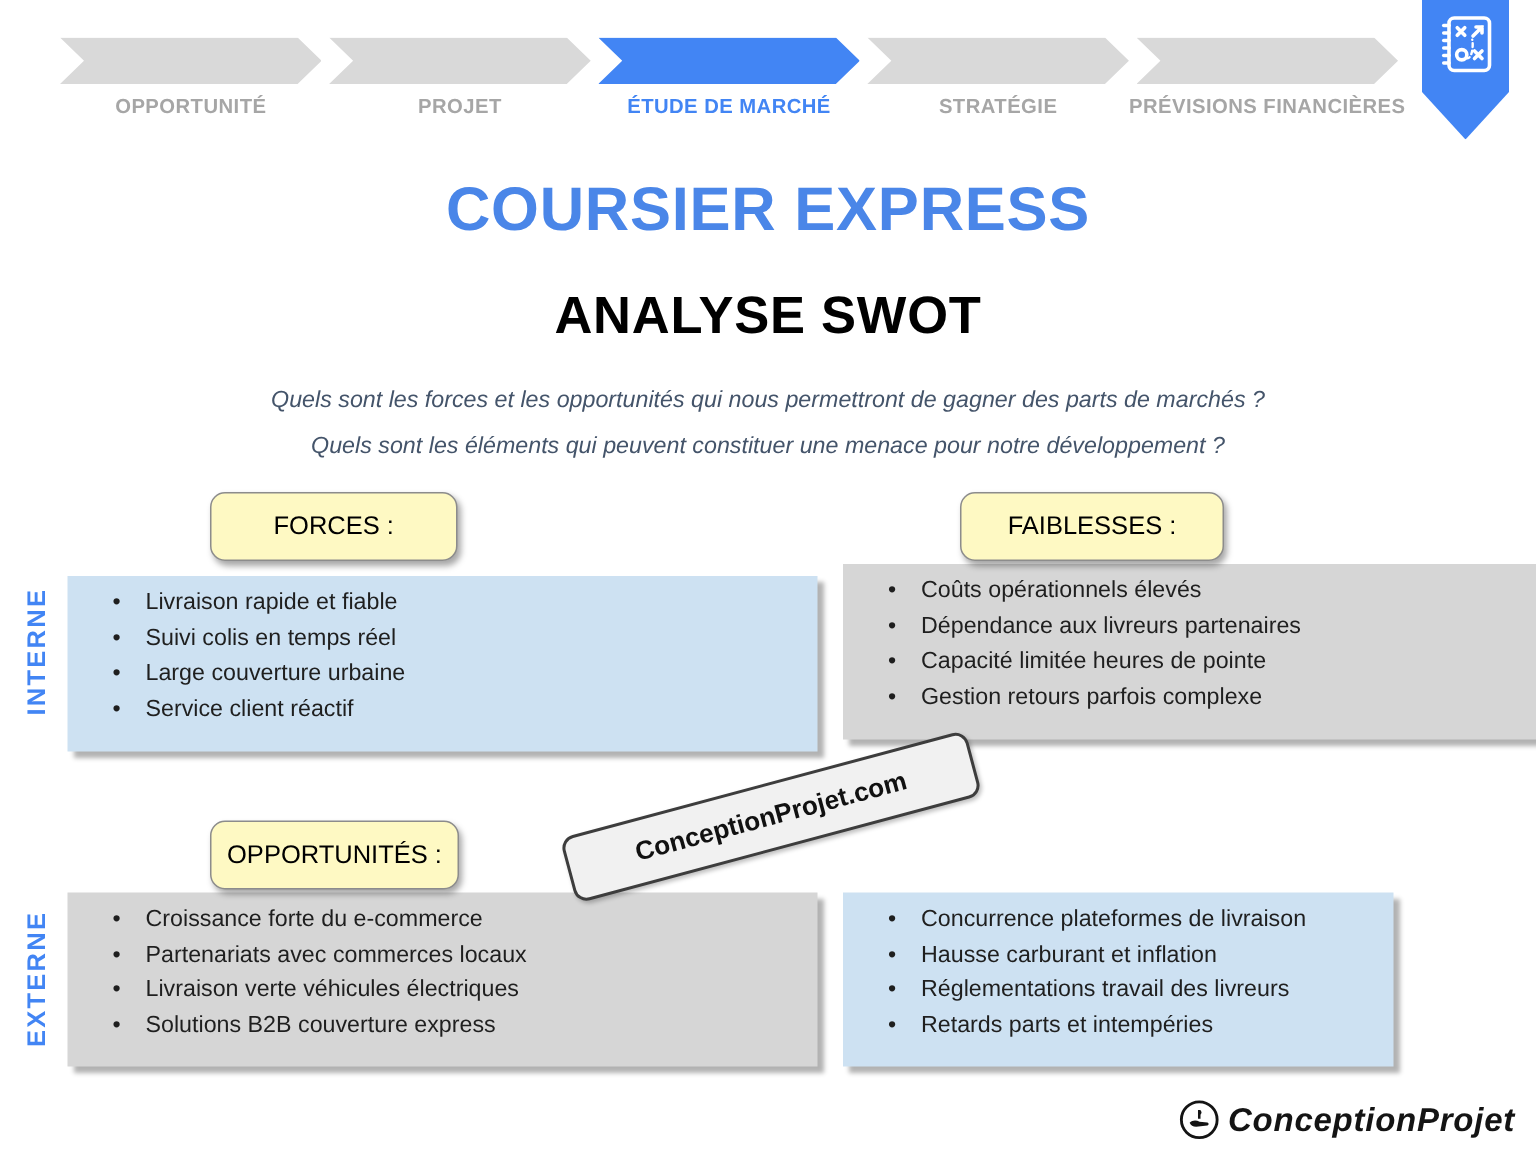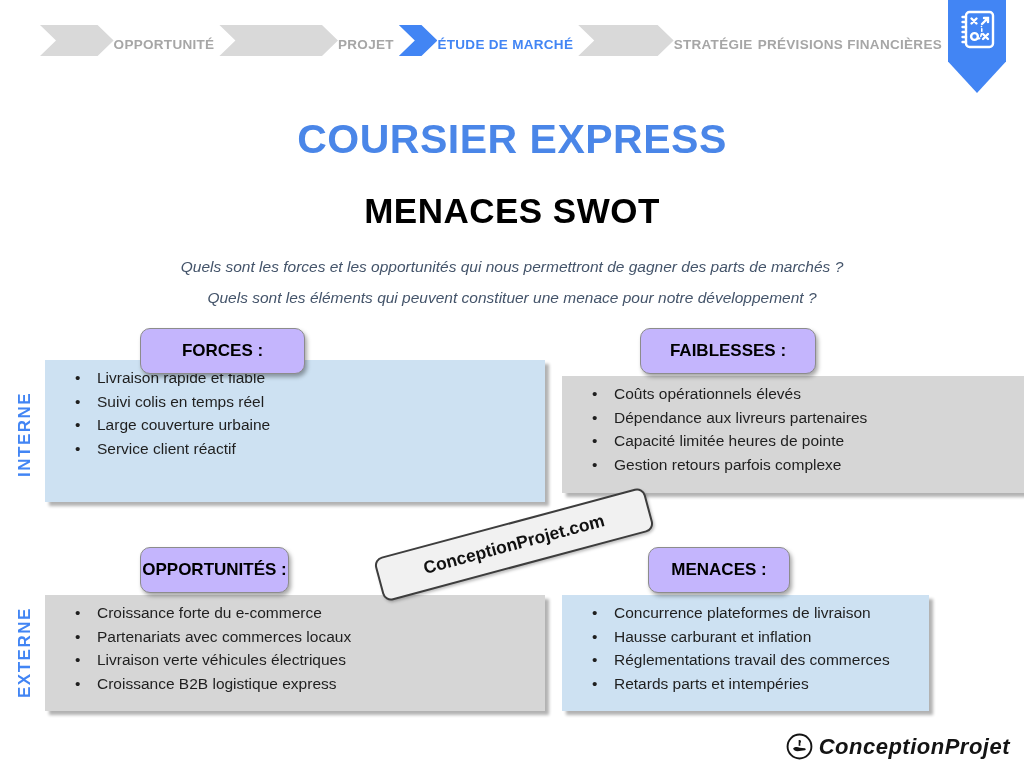--- a/index.html
+++ b/index.html
@@ -3,21 +3,21 @@
 <meta charset="utf-8">
 <style>
   html,body{margin:0;padding:0;background:#fff;}
   .slide{
     position:relative;width:1024px;height:768px;background:#ffffff;
     font-family:"Liberation Sans",sans-serif;overflow:hidden;
   }
 
   
   .stepper{position:absolute;left:40px;top:25px;width:892px;display:flex;gap:5px;}
-  .step{flex:1;display:flex;flex-direction:row;align-items:center;min-width:0;cursor:default;}
+  .step{flex:1;display:flex;flex-direction:column;align-items:center;min-width:0;cursor:default;}
   .arrow{
     width:100%;height:31px;background:#D9D9D9;
     clip-path:polygon(0 0,calc(100% - 16px) 0,100% 50%,calc(100% - 16px) 100%,0 100%,16px 50%);
   }
   .step-label{margin-top:7px;font-size:13.5px;font-weight:bold;color:#A6A6A6;
     white-space:nowrap;letter-spacing:.3px;}
   .step.active .arrow{background:#4285F4;}
   .step.active .step-label{color:#4285F4;}
 
   
@@ -32,38 +32,38 @@
   .company{position:absolute;top:116px;left:0;width:100%;margin:0;text-align:center;
     font-size:41px;font-weight:bold;color:#4A86E8;letter-spacing:.5px;}
   .page-title{position:absolute;top:191px;left:0;width:100%;margin:0;text-align:center;
     font-size:35px;font-weight:bold;color:#000;letter-spacing:.5px;}
   .question{position:absolute;left:0;width:100%;margin:0;text-align:center;
     font-style:italic;color:#44546A;font-size:15.5px;}
   .q1{top:258px;} .q2{top:289px;}
 
   
   .qlabel{
-    position:absolute;height:46px;background:#c4b5fd;border:1.6px solid #8C8C8C;
+    position:absolute;height:46px;background:#fef9c3;border:1.6px solid #8C8C8C;
     border-radius:10px;box-shadow:2px 3px 4px rgba(0,0,0,.35);
     display:flex;align-items:center;justify-content:center;
-    font-weight:bold;font-size:17px;color:#000;z-index:3;box-sizing:border-box;
+    font-weight:normal;font-size:17px;color:#000;z-index:3;box-sizing:border-box;
   }
   #forces-label{left:140px;top:328px;width:165px;}
   #faiblesses-label{left:640px;top:328px;width:176px;}
-  #opportunites-label{left:140px;top:547px;width:149px;}
+  #opportunites-label{left:140px;top:547px;width:166px;}
   #menaces-label{left:648px;top:547px;width:142px;}
 
   
   .panel{
     position:absolute;margin:0;list-style:none;box-sizing:border-box;
     padding:9px 0 0 0;box-shadow:4px 4px 3px rgba(0,0,0,.30);z-index:1;
   }
   .panel.blue{background:#CDE1F2;}
   .panel.gray{background:#D6D6D6;}
-  #forces-panel{left:45px;top:360px;width:500px;height:142px;}
+  #forces-panel{left:45px;top:384px;width:500px;height:117px;}
   #faiblesses-panel{left:562px;top:376px;width:500px;height:117px;}
   #opportunites-panel{left:45px;top:595px;width:500px;height:116px;}
   #menaces-panel{left:562px;top:595px;width:367px;height:116px;}
   .panel li{
     position:relative;padding-left:52px;font-size:15.5px;color:#1F1F1F;
     line-height:17px;margin-bottom:6.5px;
   }
   .panel li::before{content:"\2022";position:absolute;left:30px;top:0;color:#1F1F1F;}
 
   
@@ -132,38 +132,35 @@
       <line x1="4.5" y1="33" x2="8" y2="33"></line>
       <path d="M13.5 9.5 L18.5 14.5 M18.5 9.5 L13.5 14.5"></path>
       <path d="M24 15 L30 9 M26 9 L30 9 L30 13"></path>
       <circle cx="16.5" cy="27.5" r="3.4"></circle>
       <path d="M25 25 L30 30 M30 25 L25 30"></path>
       <path d="M19.5 29.5 C 23 31.5, 24.5 22, 23.5 17.5" stroke-dasharray="2.4 2.4" stroke-width="1.6"></path>
     </svg>
   </div>
 
   <h1 class="company">COURSIER EXPRESS</h1>
-  <h2 class="page-title">MENACES SWOT</h2>
+  <h2 class="page-title">ANALYSE SWOT</h2>
   <p class="question q1">Quels sont les forces et les opportunités qui nous permettront de gagner des parts de marchés ?</p>
   <p class="question q2">Quels sont les éléments qui peuvent constituer une menace pour notre développement ?</p>
 
   <div class="side-label" id="interne">INTERNE</div>
   <div class="side-label" id="externe">EXTERNE</div>
 
   <div class="qlabel" id="forces-label">
     <span>FORCES :</span>
   </div>
   <div class="qlabel" id="faiblesses-label">
     <span>FAIBLESSES :</span>
   </div>
   <div class="qlabel" id="opportunites-label">
     <span>OPPORTUNITÉS :</span>
-  </div>
-  <div class="qlabel" id="menaces-label">
-    <span>MENACES :</span>
   </div>
 
   <ul class="panel blue" id="forces-panel">
 
   <li>Livraison rapide et fiable</li>
       <li>Suivi colis en temps réel</li>
       <li>Large couverture urbaine</li>
       <li>Service client réactif</li>
     </ul>
   <ul class="panel gray" id="faiblesses-panel">
@@ -171,27 +168,27 @@
   <li>Coûts opérationnels élevés</li>
       <li>Dépendance aux livreurs partenaires</li>
       <li>Capacité limitée heures de pointe</li>
       <li>Gestion retours parfois complexe</li>
     </ul>
   <ul class="panel gray" id="opportunites-panel">
 
   <li>Croissance forte du e-commerce</li>
       <li>Partenariats avec commerces locaux</li>
       <li>Livraison verte véhicules électriques</li>
-      <li>Croissance B2B logistique express</li>
+      <li>Solutions B2B couverture express</li>
     </ul>
   <ul class="panel blue" id="menaces-panel">
 
   <li>Concurrence plateformes de livraison</li>
       <li>Hausse carburant et inflation</li>
-      <li>Réglementations travail des commerces</li>
+      <li>Réglementations travail des livreurs</li>
       <li>Retards parts et intempéries</li>
     </ul>
 
   <div class="watermark">
     <span>ConceptionProjet.com</span>
   </div>
 
   <div class="logo">
     <svg width="27" height="27" viewBox="0 0 24 24" fill="none">
       <circle cx="12" cy="12" r="10.6" stroke="#141414" stroke-width="1.7"></circle>

